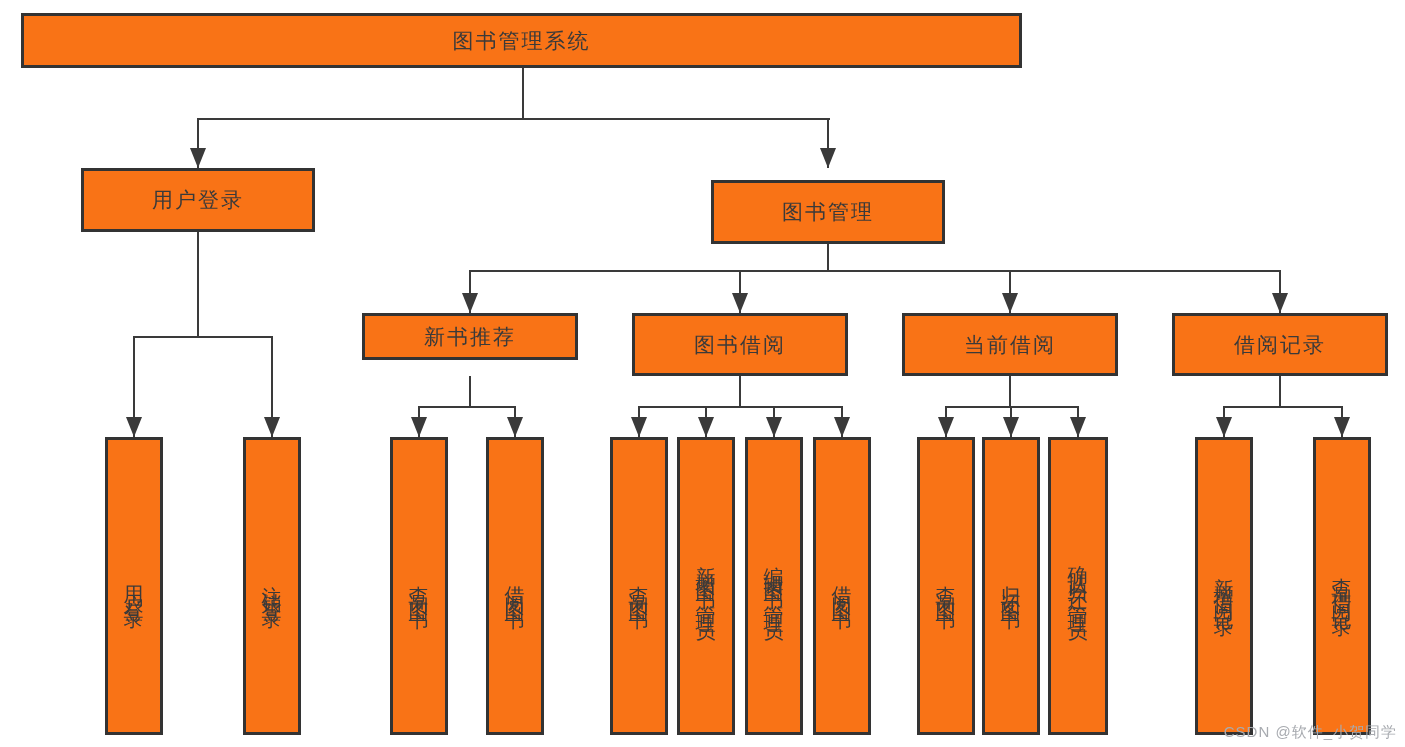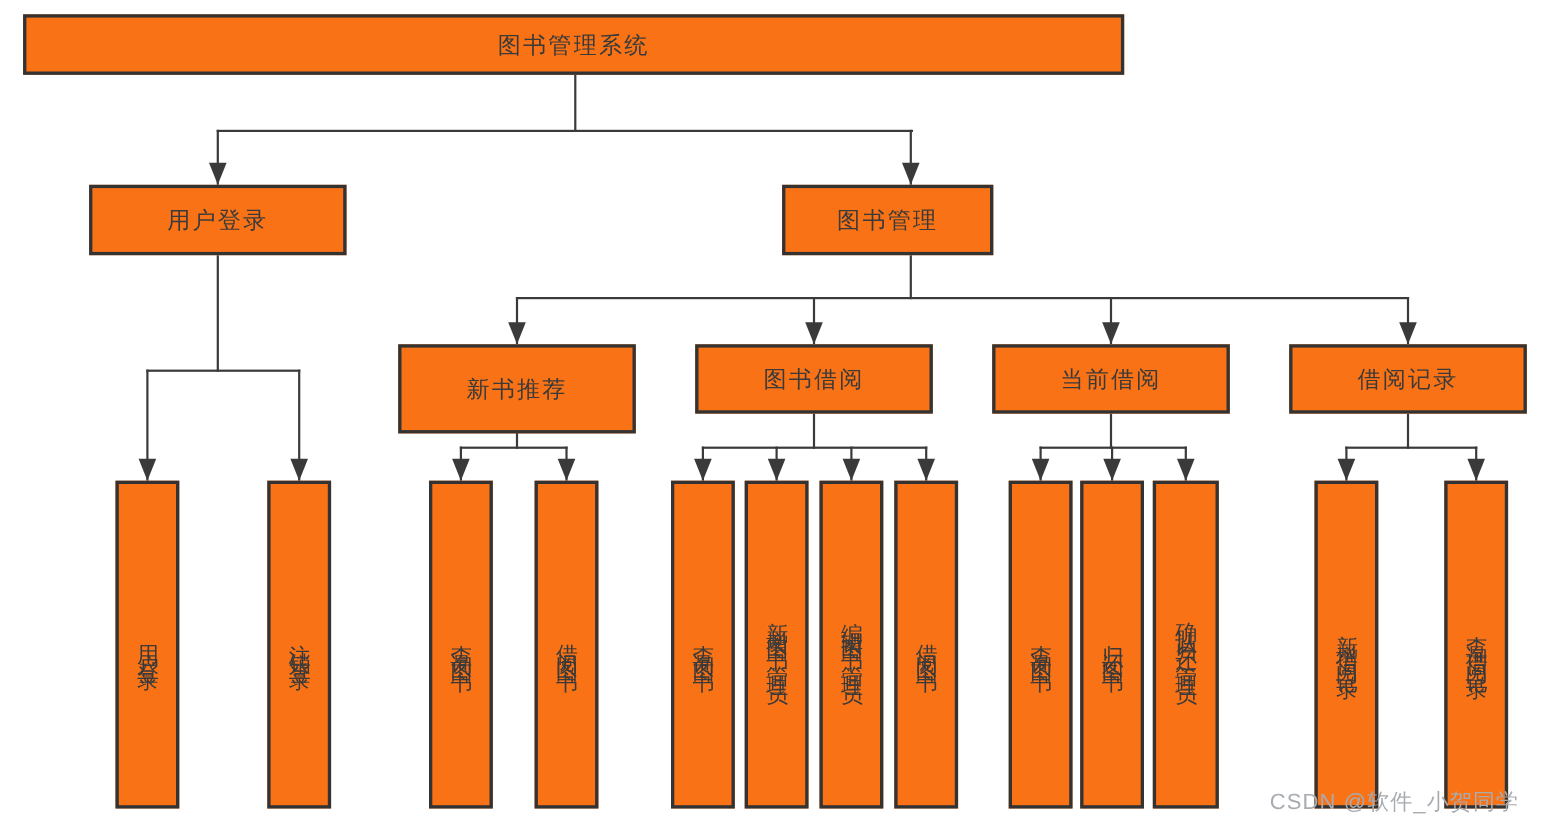--- a/index.html
+++ b/index.html
@@ -40,47 +40,47 @@
   .arrow {
     position: absolute;
     width: 0; height: 0;
     border-left: 8px solid transparent;
     border-right: 8px solid transparent;
     border-top: 20px solid #3a3a3a;
     z-index: 1;
   }
   .watermark {
     position: absolute;
-    right: 24px;
+    right: 8px;
     bottom: 5px;
-    font-size: 20px;
+    font-size: 15px;
     color: #a8abb0;
     letter-spacing: 1px;
     z-index: 5;
     white-space: nowrap;
   }
 </style>
 </head>
 <body>
 
 <div class="canvas">
 
   <div class="box" style="left:21px; top:13px; width:1001px; height:55px;">
     <span class="hlabel">图书管理系统</span>
   </div>
 
   <div class="box" style="left:81px; top:168px; width:234px; height:64px;">
     <span class="hlabel">用户登录</span>
   </div>
 
-  <div class="box" style="left:711px; top:168px; width:192px; height:64px;">
+  <div class="box" style="left:711px; top:180px; width:234px; height:64px;">
     <span class="hlabel">图书管理</span>
   </div>
 
-  <div class="box" style="left:362px; top:313px; width:216px; height:81px;">
+  <div class="box" style="left:362px; top:313px; width:216px; height:47px;">
     <span class="hlabel">新书推荐</span>
   </div>
 
   <div class="box" style="left:632px; top:313px; width:216px; height:63px;">
     <span class="hlabel">图书借阅</span>
   </div>
 
   <div class="box" style="left:902px; top:313px; width:216px; height:63px;">
     <span class="hlabel">当前借阅</span>
   </div>

